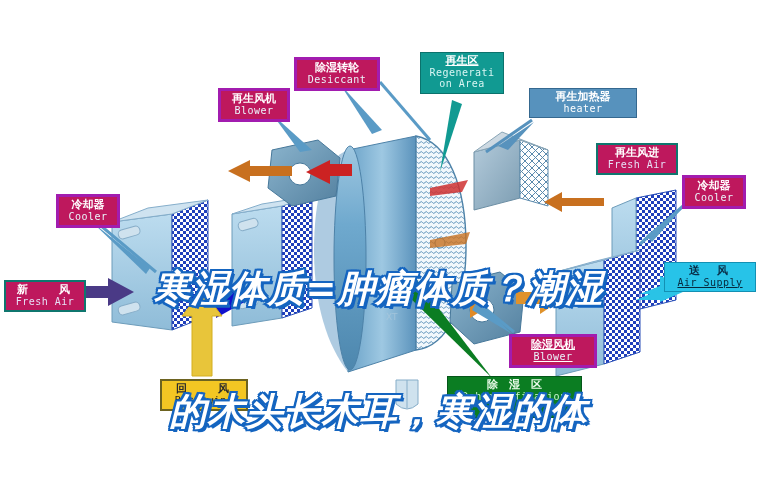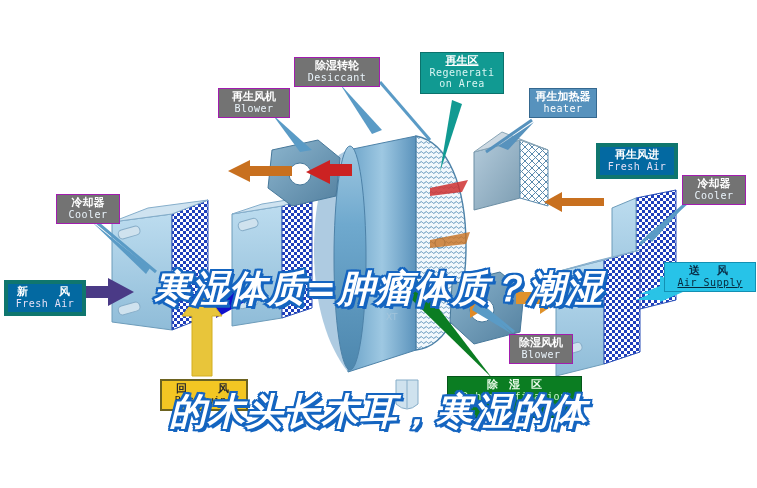--- a/index.html
+++ b/index.html
@@ -30,26 +30,26 @@
   .lbl .en{
     display:block;
     font-family:"DejaVu Sans Mono","Liberation Mono",monospace;
     font-size:10px;
     letter-spacing:0.5px;
     margin-top:1px;
   }
   .lbl.wide .cn{letter-spacing:3px;}
 
   
-  .sky      {background:#737373;color:#ffffff;border:1px solid #a21caf;}
+  .sky      {background:#be185d;color:#ffffff;border:3px solid #a21caf;}
   .sky .en  {color:#eaf4fb;}
   .skydark  {background:#5792bd;color:#ffffff;border:1px solid #35688f;}
   .teal     {background:#119a92;color:#d8f6f3;border:1px solid #0b726c;}
   .teal .cn {color:#ffffff;text-decoration:underline;}
-  .purple   {background:#0369a1;color:#ffffff;border:4px solid #0f766e;}
+  .purple   {background:#be185d;color:#ffffff;border:2px solid #0f766e;}
   .purple .en{color:#e6e0f6;}
   .orange   {background:#d2742b;color:#ffffff;border:1px solid #9c5118;}
   .orange .en{color:#ffe7cf;}
   .gold     {background:#f3c623;color:#2b2b2b;border:2px solid #6d6320;}
   .gold .en {color:#1d1d1d;}
   .green    {background:#0b7d22;color:#c9f5cf;border:1px solid #05561a;}
   .green .cn{color:#eafbe9;}
   .cyan     {background:#27c3e8;color:#0a2f49;border:1px solid #1390b3;}
   .cyan .en {color:#06283d;text-decoration:underline;}
 
@@ -261,21 +261,21 @@
     <span class="cn">再生风机</span>
     <span class="en">Blower</span>
   </div>
 
   <div class="lbl teal" style="left:420px;top:52px;width:84px;">
     <span class="cn">再生区</span>
     <span class="en">Regenerati</span>
     <span class="en">on Area</span>
   </div>
 
-  <div class="lbl skydark" style="left:529px;top:88px;width:68px;">
+  <div class="lbl skydark" style="left:529px;top:88px;width:108px;">
     <span class="cn">再生加热器</span>
     <span class="en">heater</span>
   </div>
 
   <div class="lbl purple" style="left:596px;top:143px;width:82px;">
     <span class="cn">再生风进</span>
     <span class="en">Fresh Air</span>
   </div>
 
   <div class="lbl sky" style="left:682px;top:175px;width:64px;">
@@ -292,21 +292,21 @@
   <div class="lbl purple wide" style="left:4px;top:280px;width:82px;">
     <span class="cn">新　　风</span>
     <span class="en">Fresh Air</span>
   </div>
 
   <div class="lbl gold wide" style="left:160px;top:379px;width:88px;">
     <span class="cn">回　　风</span>
     <span class="en">Back wind</span>
   </div>
 
-  <div class="lbl sky" style="left:509px;top:334px;width:64px;">
+  <div class="lbl sky" style="left:509px;top:334px;width:88px;text-decoration:underline;">
     <span class="cn">除湿风机</span>
     <span class="en">Blower</span>
   </div>
 
   <div class="lbl green" style="left:447px;top:376px;width:135px;">
     <span class="cn">除　湿　区</span>
     <span class="en">Dehumidification</span>
     <span class="en">District</span>
   </div>
 

